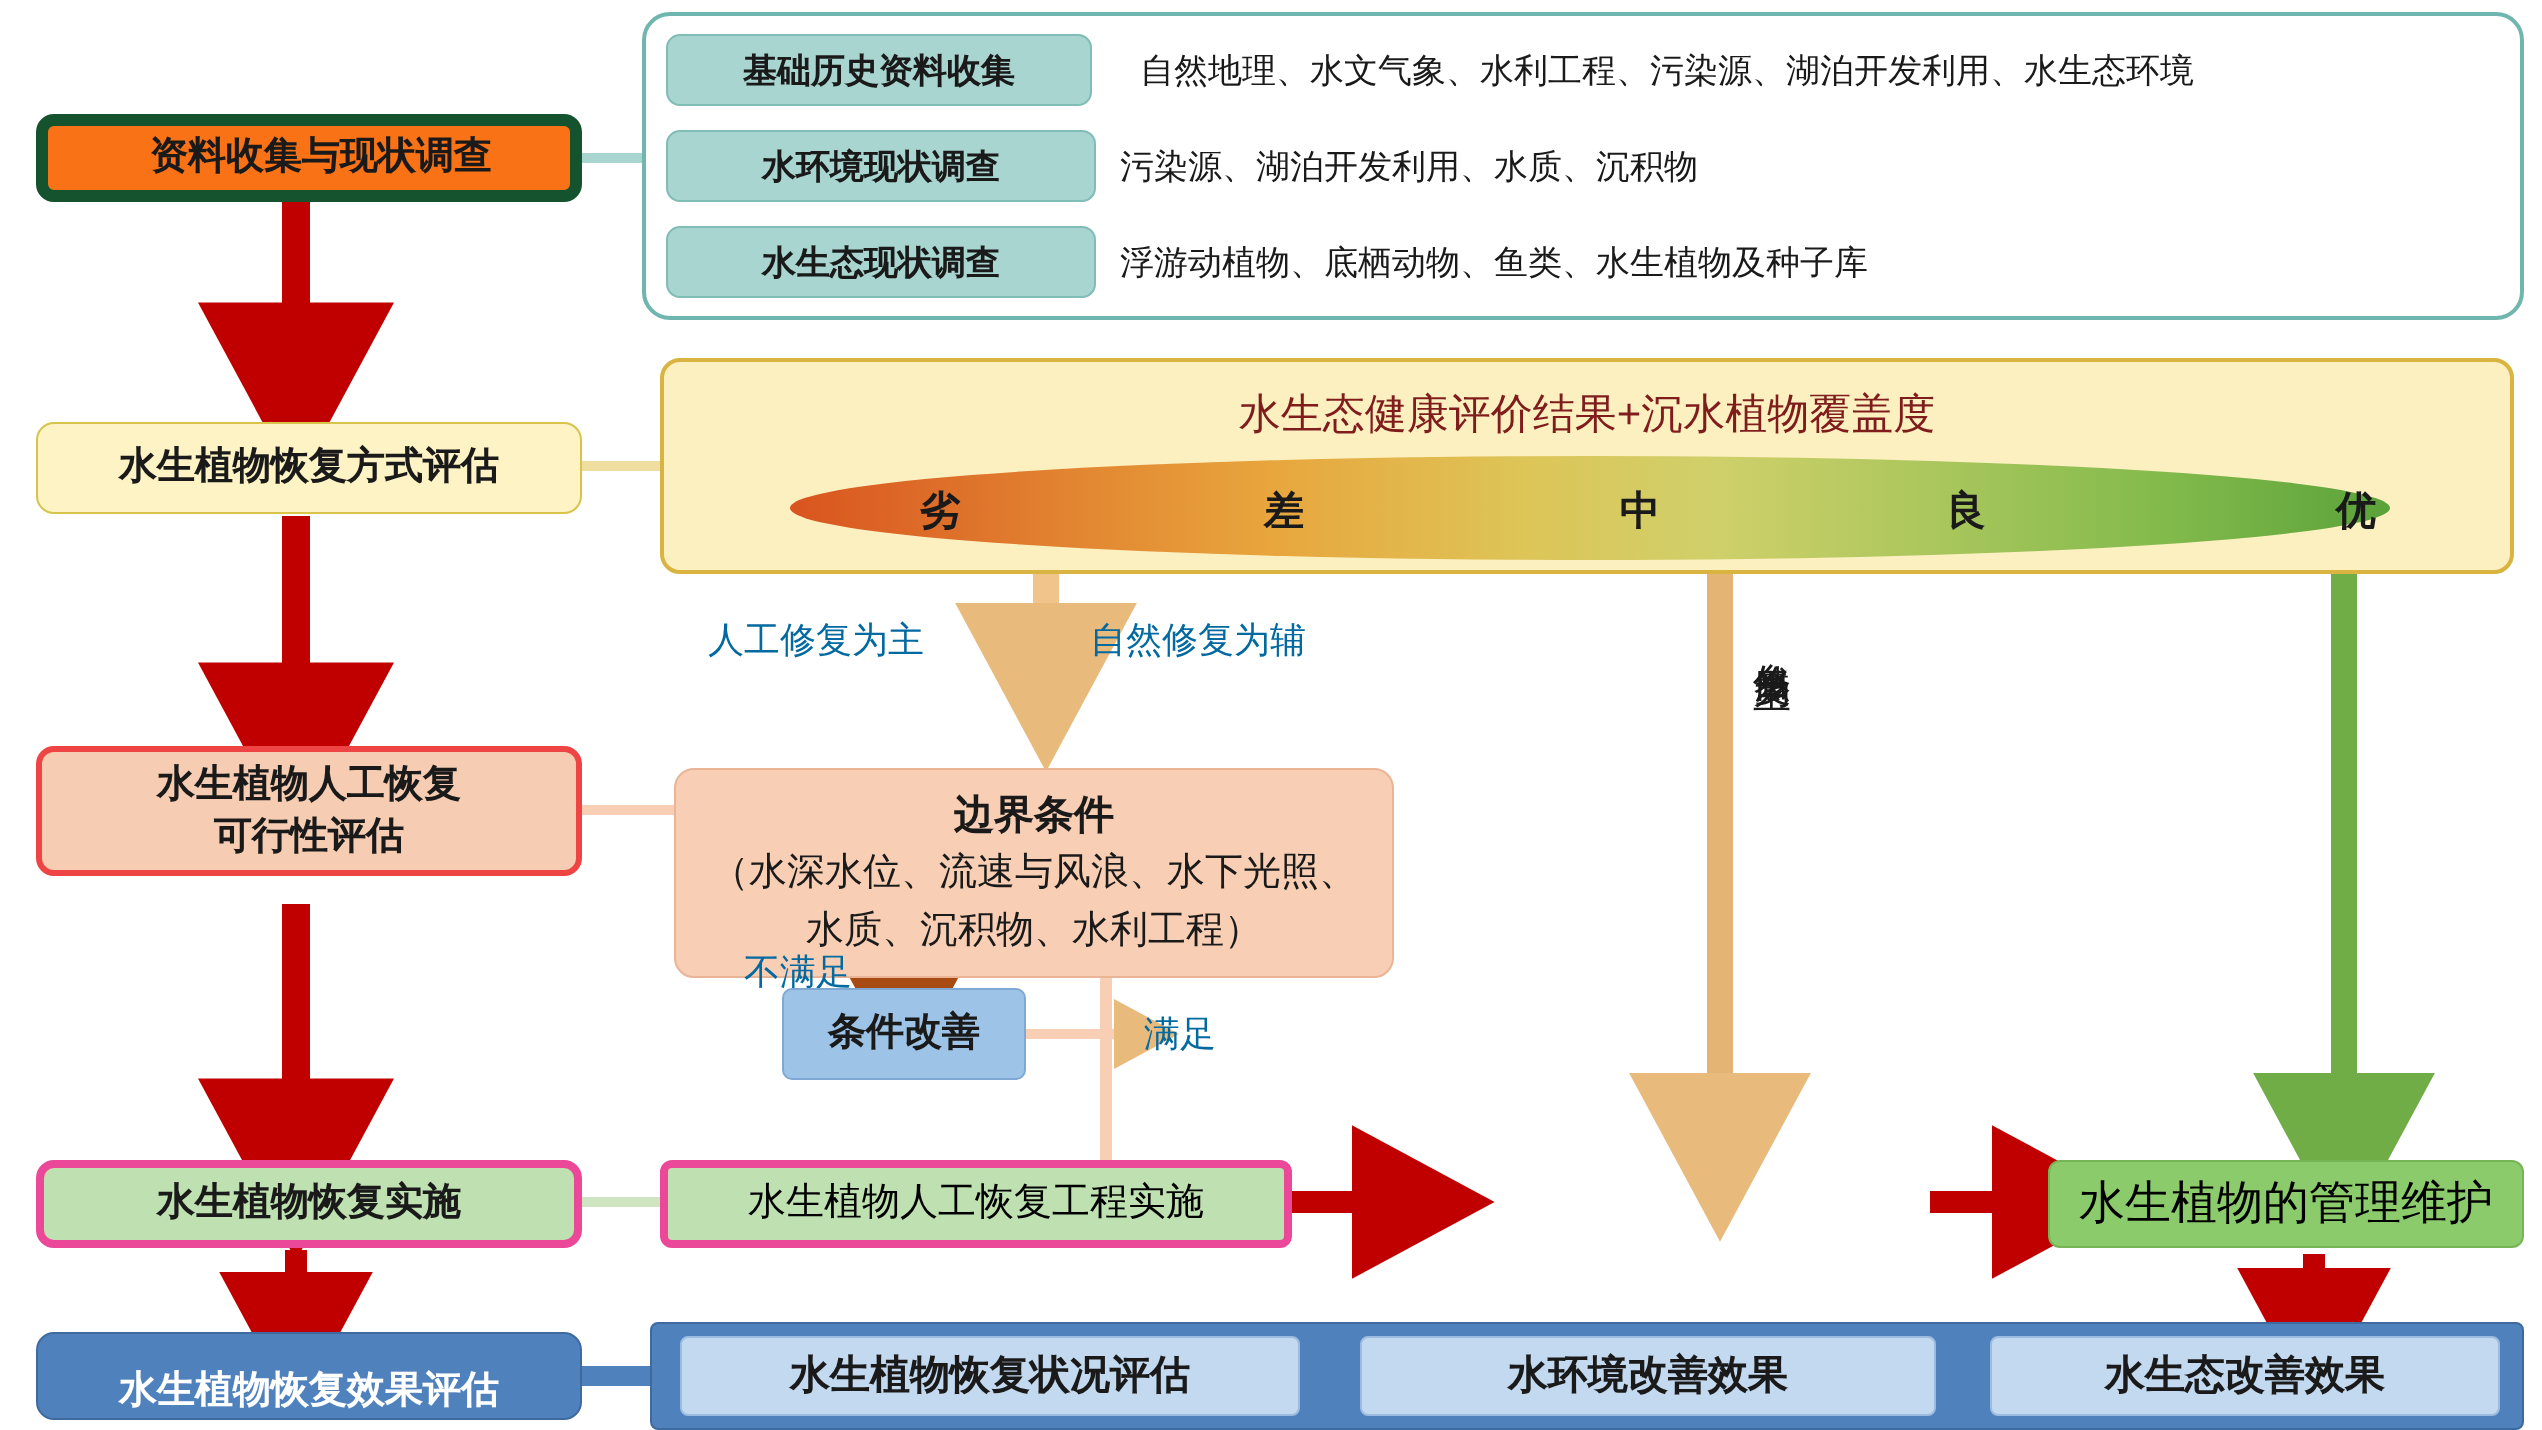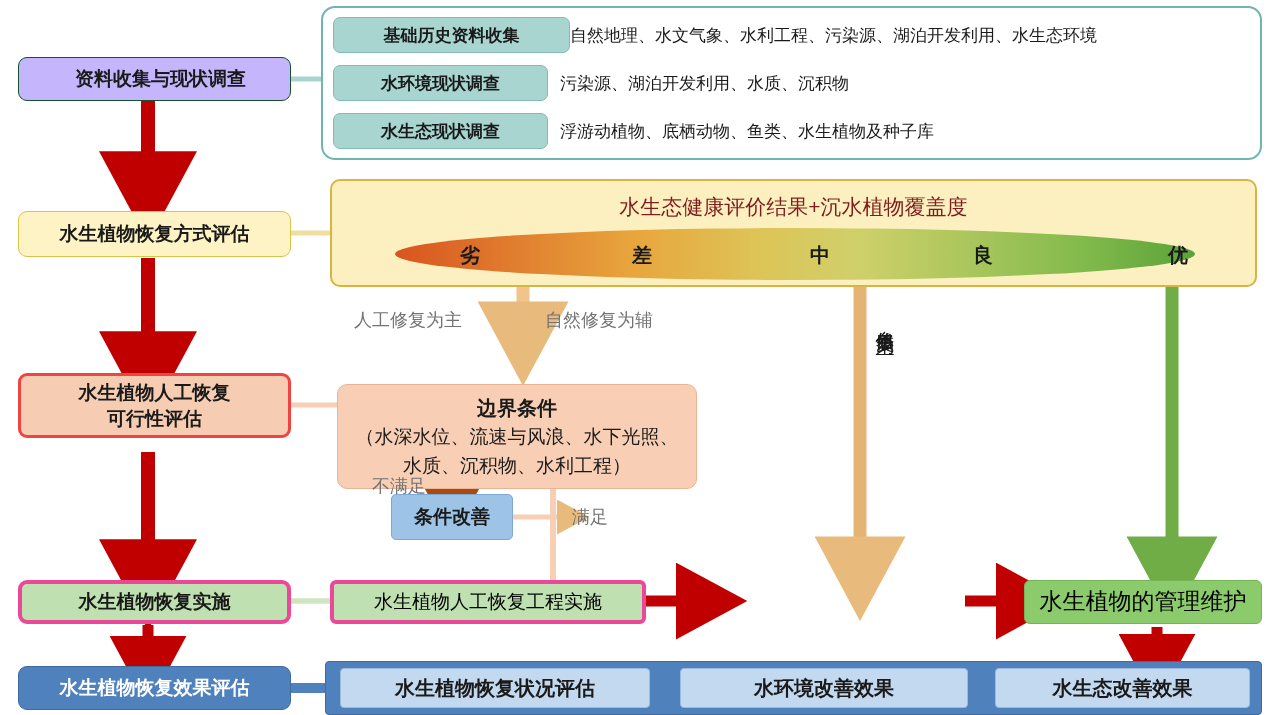--- a/index.html
+++ b/index.html
@@ -10,26 +10,26 @@
   }
   .stage{position:absolute;left:0;top:0;width:1271px;height:715px;}
   .node{
     position:absolute;box-sizing:border-box;
     display:flex;align-items:center;justify-content:center;
     text-align:center;line-height:1.35;
   }
   .lvl{ 
     border-radius:9px;font-weight:bold;font-size:19px;color:#1a1a1a;
   }
-  .teal{background:#c4b5fd;border:1px solid #14532d;padding-left:12px;}
+  .teal{background:#f97316;border:6px solid #14532d;padding-left:12px;}
   .yellow{background:#fdf3c4;border:1.5px solid #d8c44a;}
   .peach{background:#f6cdb2;border:3px solid #ef4444;}
   .green{background:#bfe0b0;border:4px solid #ec4899;}
   .greenstrong{background:#8ccb6c;border:1px solid #76b557;}
-  .blue{background:#4f81bd;border:1px solid #3f6a9e;color:#ffffff;}
+  .blue{background:#4f81bd;border:1px solid #3f6a9e;color:#ffffff;align-items:flex-end;}
   .bluelight{background:#c3d9ef;border:1px solid #9bbcdf;color:#1a1a1a;}
   .bluemid{background:#9dc3e6;border:1px solid #7fa9d4;color:#1a1a1a;}
   .collectbox{
     position:absolute;box-sizing:border-box;
     border:2px solid #6fb6ae;border-radius:14px;background:#ffffff;
   }
   .tealpill{
     position:absolute;box-sizing:border-box;background:#a8d5d0;
     border:1px solid #7fbdb6;border-radius:7px;
     display:flex;align-items:center;justify-content:center;
@@ -46,21 +46,21 @@
   .evaltitle{
     position:absolute;width:100%;text-align:center;font-size:21px;color:#7f1d1d;
   }
   .ellipse{
     position:absolute;border-radius:50%;
     background:linear-gradient(90deg,#d9541f 0%,#e07b2e 14%,#e8a63d 30%,#ddc558 46%,#cfd06a 58%,#a9c65c 72%,#82ba4c 86%,#5ba23a 100%);
   }
   .gradelabel{
     position:absolute;font-weight:bold;font-size:20px;color:#1a1a1a;text-align:center;
   }
-  .plain{position:absolute;font-size:18px;color:#737373;}
+  .plain{position:absolute;font-size:18px;color:#0369a1;}
   .boundary{
     position:absolute;box-sizing:border-box;background:#f8cfb4;border:1px solid #eab496;
     border-radius:10px;display:flex;flex-direction:column;align-items:center;
     justify-content:center;font-size:19px;color:#1a1a1a;line-height:1.5;
   }
   .boundary b{font-size:20px;}
   .vtext{
     position:absolute;writing-mode:vertical-rl;text-orientation:upright;
     font-size:19px;color:#1a1a1a;letter-spacing:1px;
   }
@@ -116,21 +116,21 @@
 
     <line x1="1157" y1="627" x2="1157" y2="658" stroke="#c00000" stroke-width="11" marker-end="url(#red)"></line>
   </svg>
 
   <div class="node lvl teal" style="left:18px;top:57px;width:273px;height:44px;">
     <span>资料收集与现状调查</span>
   </div>
 
   <div class="collectbox" style="left:321px;top:6px;width:941px;height:154px;"></div>
 
-  <div class="tealpill" style="left:333px;top:17px;width:237px;height:36px;text-align:center;">
+  <div class="tealpill" style="left:333px;top:17px;width:213px;height:36px;text-align:center;">
     <span>基础历史资料收集</span>
   </div>
   <div class="detail" style="left:570px;top:17px;width:680px;height:36px;">
     <span>自然地理、水文气象、水利工程、污染源、湖泊开发利用、水生态环境</span>
   </div>
 
   <div class="tealpill" style="left:333px;top:65px;width:215px;height:36px;">
     <span>水环境现状调查</span>
   </div>
   <div class="detail" style="left:560px;top:65px;width:690px;height:36px;">

